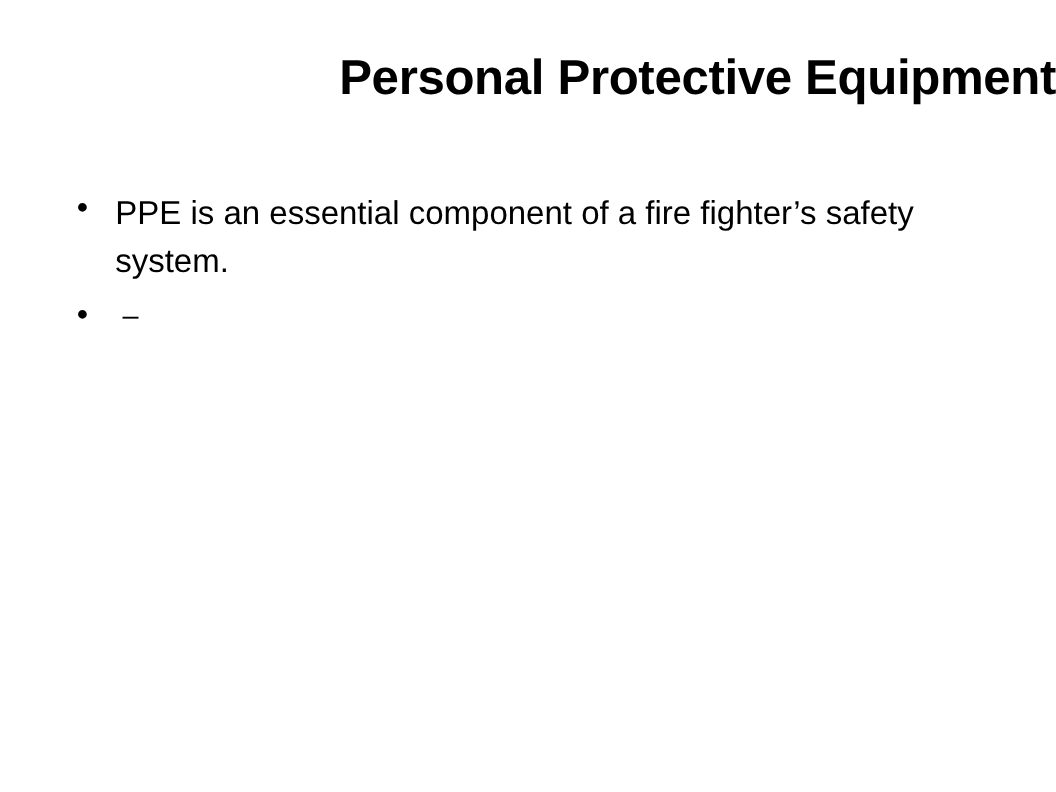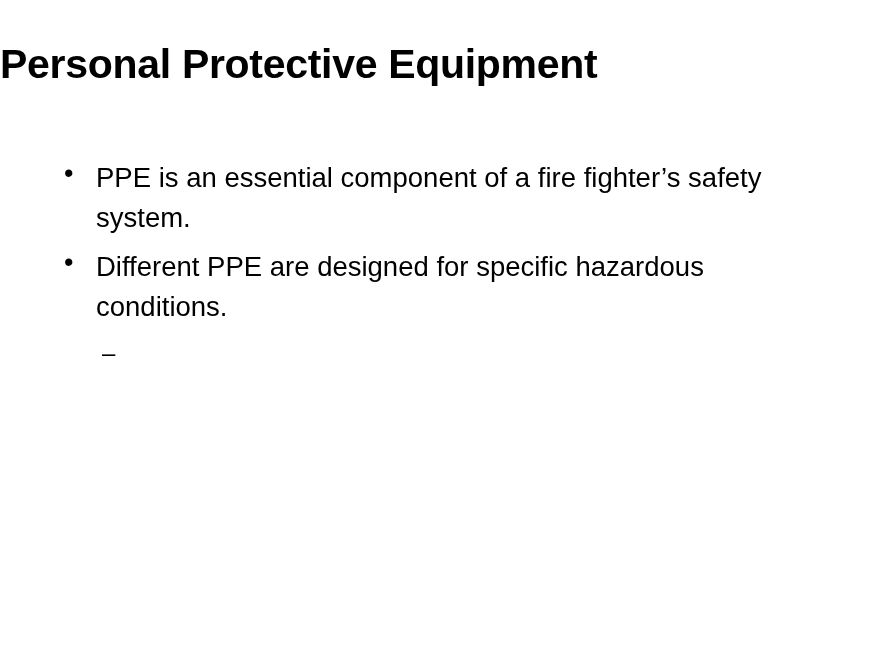--- a/index.html
+++ b/index.html
@@ -18,21 +18,21 @@
     position: relative;
     width: 880px;
     height: 660px;
     box-sizing: border-box;
   }
   .slide-title {
     position: absolute;
     top: 42px;
     left: 0;
     width: 880px;
-    text-align: left;
+    text-align: right;
     font-size: 41px;
     font-weight: bold;
     letter-spacing: -0.3px;
     line-height: 1.1;
   }
   .content {
     position: absolute;
     top: 158px;
     left: 52px;
     width: 790px;
@@ -81,21 +81,20 @@
 
   <div class="content">
 
     <div class="bullet-l1">
       <span class="marker">•</span>
       <span class="txt">PPE is an essential component of a fire fighter’s safety system.</span>
     </div>
 
     <div class="bullet-l1">
       <span class="marker">•</span>
-      <span class="txt">Different PPE are designed for specific hazardous conditions.</span>
     </div>
 
     <div class="sub-list">
       <div class="bullet-l2">
         <span class="marker">–</span>
       </div>
     </div>
 
   </div>
 </div>

